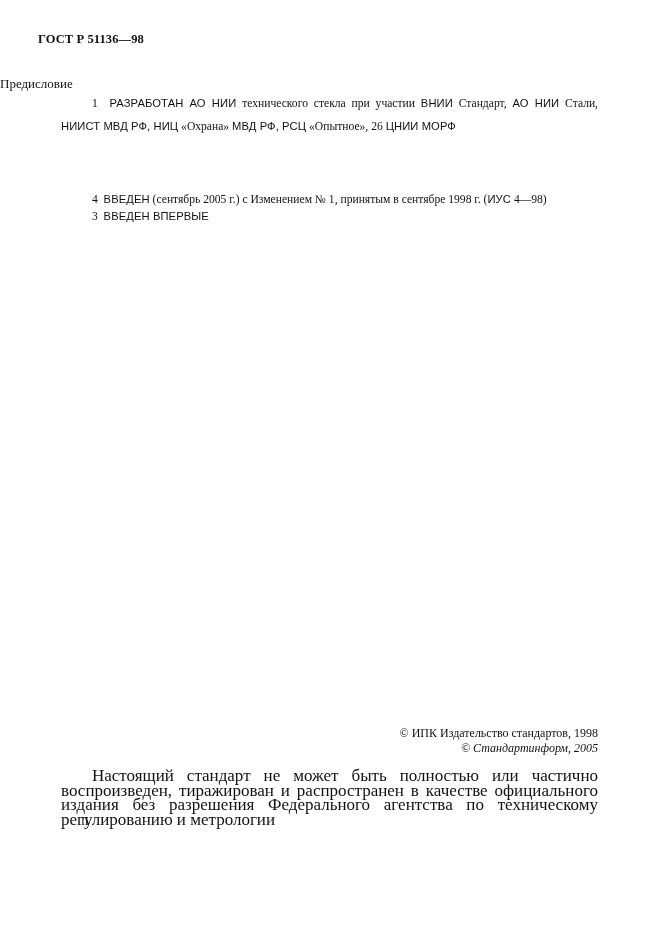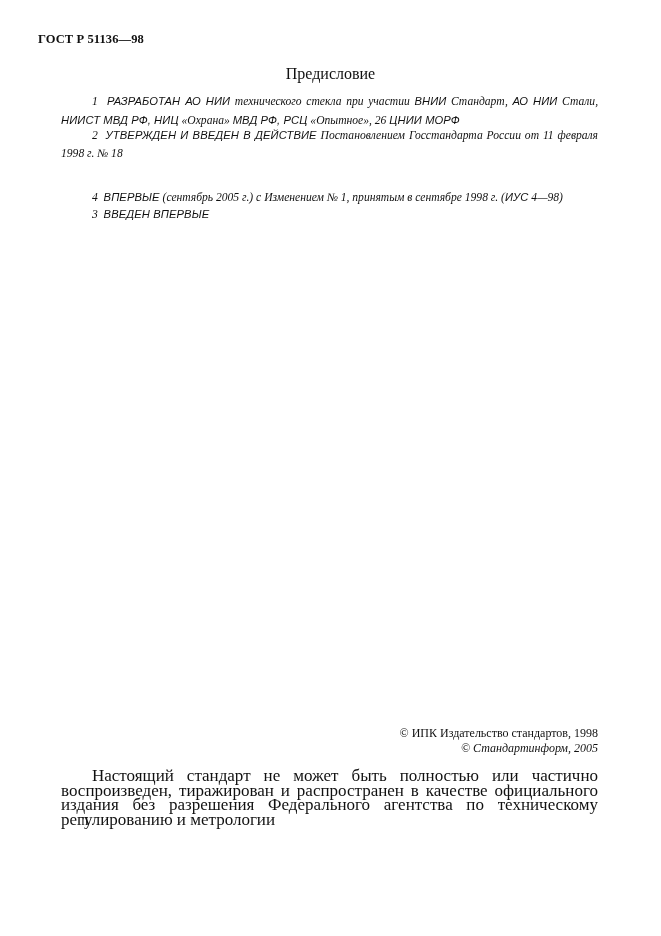--- a/index.html
+++ b/index.html
@@ -8,26 +8,26 @@
       font-family: "Liberation Serif", "DejaVu Serif", serif;
       color: #111111;
       font-size: 11.6px;
     }
     .page { position: absolute; left: 0; top: 0; width: 661px; height: 700px; }
     .header {
       position: absolute; left: 38px; top: 32px;
       font-weight: bold; font-size: 12.5px; letter-spacing: 0.1px;
     }
     .title {
-      position: absolute; left: 0; width: 661px; top: 65px;
-      text-align: center; font-size: 16px;
+      position: absolute; left: 0; width: 661px; top: 76px;
+      text-align: left; font-size: 13px;
     }
     .para {
       position: absolute; left: 61px; width: 537px;
-      line-height: 18px; text-align: justify; font-style: italic;
+      line-height: 23px; text-align: justify;
     }
     .para .ind { display: inline-block; width: 31px; }
     .caps { font-family: "Liberation Sans", "DejaVu Sans", sans-serif; font-size: 11.2px; letter-spacing: 0.1px; }
     .copy {
       position: absolute; right: 63px; text-align: left;
       font-size: 12px; line-height: 15px;
     }
     .copy1 { top: 726px; }
     .copy2 { top: 741px; font-style: italic; }
     .notice {
@@ -42,30 +42,27 @@
 <div class="page">
 
   <div class="header">ГОСТ Р 51136—98</div>
 
   <div class="title">Предисловие</div>
 
   <div class="para" style="top:92px;">
     <span class="ind"></span><span>1</span>&nbsp;&nbsp;<span class="caps">РАЗРАБОТАН АО НИИ</span><span> технического стекла при участии </span><span class="caps">ВНИИ</span><span> Стандарт, </span><span class="caps">АО НИИ</span><span> Стали, </span><span class="caps">НИИСТ МВД РФ, НИЦ</span><span> «Охрана» </span><span class="caps">МВД РФ, РСЦ</span><span> «Опытное», 26 </span><span class="caps">ЦНИИ МОРФ</span>
   </div>
 
-  <div class="para" style="top:126px;">
-    <span class="ind"></span><span>2</span>&nbsp;&nbsp;<span class="caps">УТВЕРЖДЕН И ВВЕДЕН В ДЕЙСТВИЕ</span><span> Постановлением Госстандарта России от 11 февраля 1998  г. № 18</span>
-  </div>
 
   <div class="para" style="top:161px;margin-top:44px;">
     <span class="ind"></span><span>3</span>&nbsp;&nbsp;<span class="caps">ВВЕДЕН ВПЕРВЫЕ</span>
   </div>
 
   <div class="para" style="top:188px;">
-    <span class="ind"></span><span>4</span>&nbsp;&nbsp;<span class="caps">ВПЕРВЫЕ</span><span> (сентябрь 2005 г.) с Изменением № 1, принятым в сентябре 1998 г. (</span><span class="caps">ИУС</span><span> 4—98)</span>
+    <span class="ind"></span><span>4</span>&nbsp;&nbsp;<span class="caps">ВВЕДЕН</span><span> (сентябрь 2005 г.) с Изменением № 1, принятым в сентябре 1998 г. (</span><span class="caps">ИУС</span><span> 4—98)</span>
   </div>
 
   <div class="copy copy1">©  ИПК Издательство стандартов, 1998</div>
   <div class="copy copy2">©  Стандартинформ, 2005</div>
 
   <div class="notice"><span class="ind" style="display:inline-block;width:31px;"></span><span>Настоящий стандарт не может быть полностью или частично воспроизведен, тиражирован и распространен в качестве официального издания без разрешения Федерального агентства по техническому регулированию и метрологии</span></div>
 
   <div class="pageno">II</div>
 
 </div>

